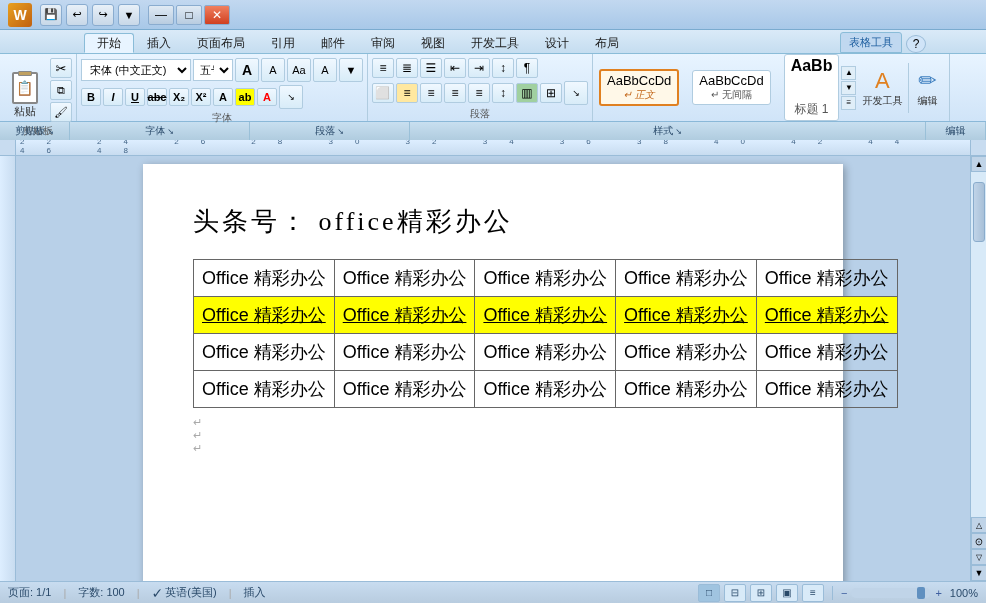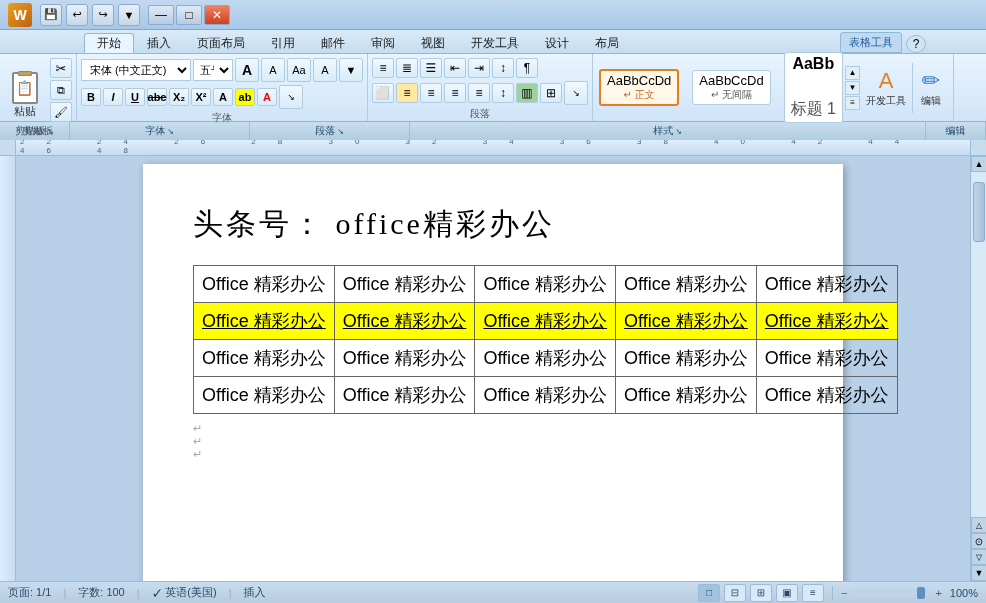--- a/index.html
+++ b/index.html
@@ -385,29 +385,29 @@
         <div class="tb-btn" style="font-size:9px;">↘</div>
       </div>
     </div>
     <div class="ribbon-group-label">段落</div>
   </div>
 
   <div class="ribbon-group" style="min-width:220px;flex-direction:row;align-items:center;padding:4px 6px;">
     <div style="display:flex;gap:13px;align-items:center;">
       <div style="border:2px solid #e08020;border-radius:3px;padding:2px 6px;background:#fff8e8;cursor:pointer;display:flex;flex-direction:column;align-items:center;min-width:75px;">
         <span style="font-size:13px;">AaBbCcDd</span>
-        <span style="font-size:10px;color:#c06010;">↵ 正文</span>
+        <span style="font-size:10px;color:#c06010;font-style:italic;">↵ 正文</span>
       </div>
       <div style="border:1px solid #b0cce0;border-radius:3px;padding:2px 6px;background:white;cursor:pointer;display:flex;flex-direction:column;align-items:center;min-width:75px;">
         <span style="font-size:13px;">AaBbCcDd</span>
         <span style="font-size:10px;color:#555;">↵ 无间隔</span>
       </div>
       <div style="border:1px solid #b0cce0;border-radius:3px;padding:2px 6px;background:white;cursor:pointer;display:flex;flex-direction:column;align-items:center;min-width:50px;">
         <span style="font-size:16px;font-weight:bold;">AaBb</span>
-        <span style="font-size:16px;color:#555;margin-top:26px;">标题 1</span>
+        <span style="font-size:12px;color:#555;margin-top:26px;">标题 1</span>
       </div>
     </div>
     <div style="display:flex;flex-direction:column;gap:1px;margin:0 2px;">
       <div style="width:15px;height:14px;background:#e0eef8;border:1px solid #b0cce0;display:flex;align-items:center;justify-content:center;font-size:8px;cursor:pointer;">▲</div>
       <div style="width:15px;height:14px;background:#e0eef8;border:1px solid #b0cce0;display:flex;align-items:center;justify-content:center;font-size:8px;cursor:pointer;">▼</div>
       <div style="width:15px;height:14px;background:#e0eef8;border:1px solid #b0cce0;display:flex;align-items:center;justify-content:center;font-size:8px;cursor:pointer;">≡</div>
     </div>
     <div style="display:flex;flex-direction:column;align-items:center;cursor:pointer;padding:2px 4px;">
       <span style="font-size:22px;color:#e08020;">A</span>
       <span style="font-size:10px;color:#333;">开发工具</span>
@@ -456,21 +456,21 @@
       <div style="width:16px;height:16px;background:#c8dcf0;border-left:1px solid #9abcd8;border-bottom:1px solid #9abcd8;flex-shrink:0;"></div>
     </div>
 
     <div style="display:flex;flex:1;overflow:hidden;">
 
       <div style="width:16px;background:linear-gradient(to right,#ddeeff,#c8dcf0);border-right:1px solid #9abcd8;flex-shrink:0;"></div>
 
       <div style="flex:1;overflow:auto;background:#b8d0e8;padding:8px;">
         <div style="background:white;width:700px;min-height:480px;margin:0 auto;padding:40px 50px;box-shadow:2px 2px 8px rgba(0,0,0,0.3);">
 
-          <div style="font-size:30px;font-family:'KaiTi','STKaiti',serif;margin-bottom:20px;letter-spacing:3px;">头条号：  office精彩办公</div>
+          <div style="font-size:26px;font-family:'KaiTi','STKaiti',serif;margin-bottom:20px;letter-spacing:3px;">头条号：  office精彩办公</div>
 
           <table class="doc-table">
             <tbody>
 
               <tr>
                 <td class="cell-normal">Office 精彩办公</td>
                 <td class="cell-normal">Office 精彩办公</td>
                 <td class="cell-normal">Office 精彩办公</td>
                 <td class="cell-normal">Office 精彩办公</td>
                 <td class="cell-normal">Office 精彩办公</td>

